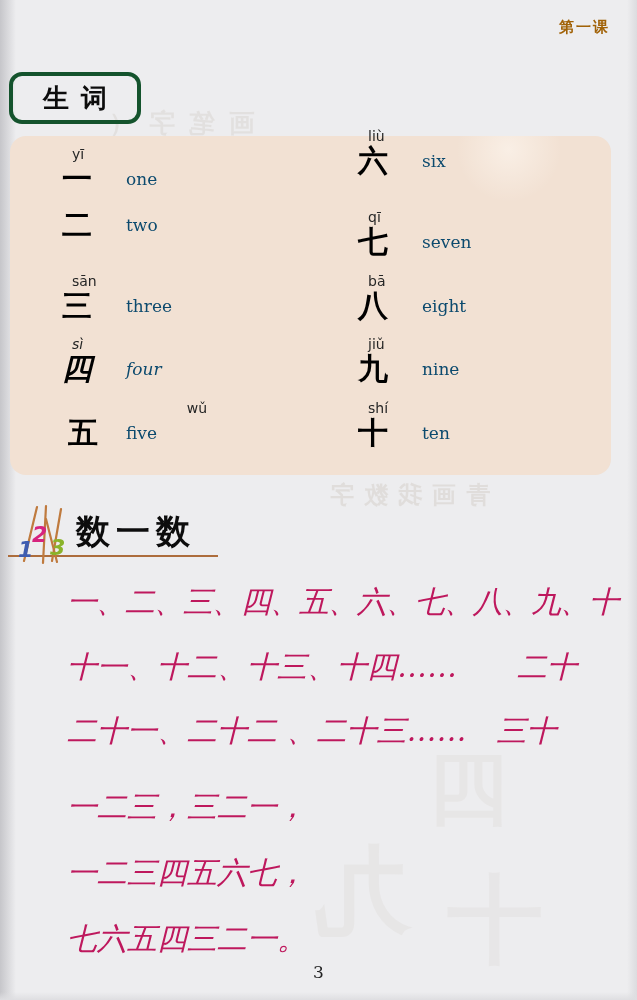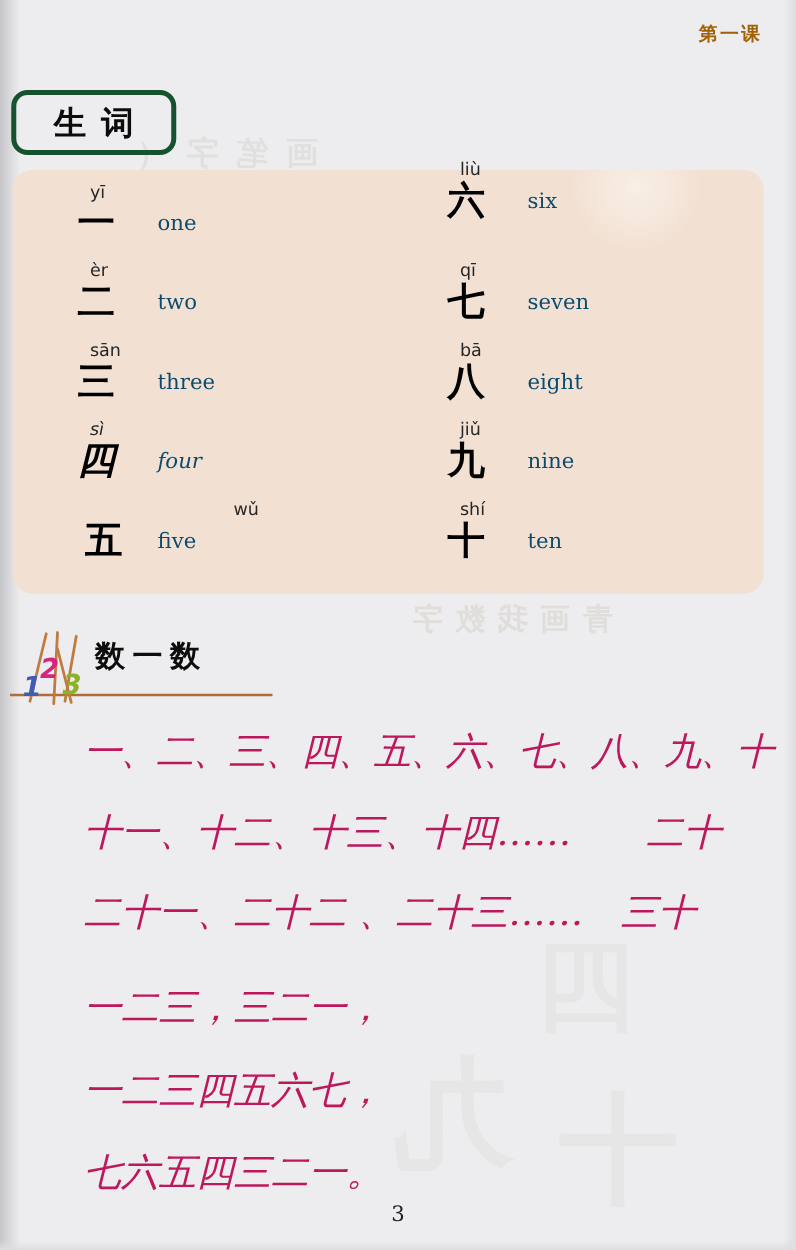--- a/index.html
+++ b/index.html
@@ -33,21 +33,21 @@
 
   .entry{position:absolute;width:260px;}
   .entry .pinyin{font-family:"DejaVu Sans", sans-serif;font-size:14px;
     color:#262626;margin:0 0 3px 10px;line-height:1;}
   .entry .cr{display:flex;align-items:center;line-height:1;}
   .entry .char{font-size:30px;font-weight:600;color:#000;width:42px;}
   .entry .en{font-size:17px;color:#0c4a6e;margin-left:22px;}
 
   .count-underline{position:absolute;left:8px;top:555px;width:210px;height:2px;
     background:#ad6d3c;}
-  .count-head{position:absolute;left:76px;top:511px;font-size:24px;
+  .count-head{position:absolute;left:76px;top:511px;font-size:34px;
     font-weight:600;letter-spacing:6px;color:#0d0d0d;line-height:1.2;}
   .count-icon{position:absolute;left:12px;top:504px;}
 
   .cline{position:absolute;left:67px;font-size:30px;font-weight:500;
     color:#be185d;white-space:pre;line-height:1.2;font-style:italic;}
   .cline.tight{letter-spacing:-1px;}
 
   .page-number{position:absolute;left:0;top:962px;width:637px;
     text-align:center;font-size:17px;color:#222;}
 
@@ -80,21 +80,20 @@
   <div class="panel"></div>
 
   <div class="entry" style="left:62px;top:147px;">
     <div class="pinyin">yī</div>
     <div class="cr">
         <span class="char">一</span>
         <span class="en">one</span>
       </div>
   </div>
   <div class="entry" style="left:62px;top:210px;">
-    <div class="pinyin">èr</div>
     <div class="cr">
         <span class="char">二</span>
         <span class="en">two</span>
       </div>
   </div>
   <div class="entry" style="left:62px;top:274px;">
     <div class="pinyin">sān</div>
     <div class="cr">
         <span class="char">三</span>
         <span class="en">three</span>

